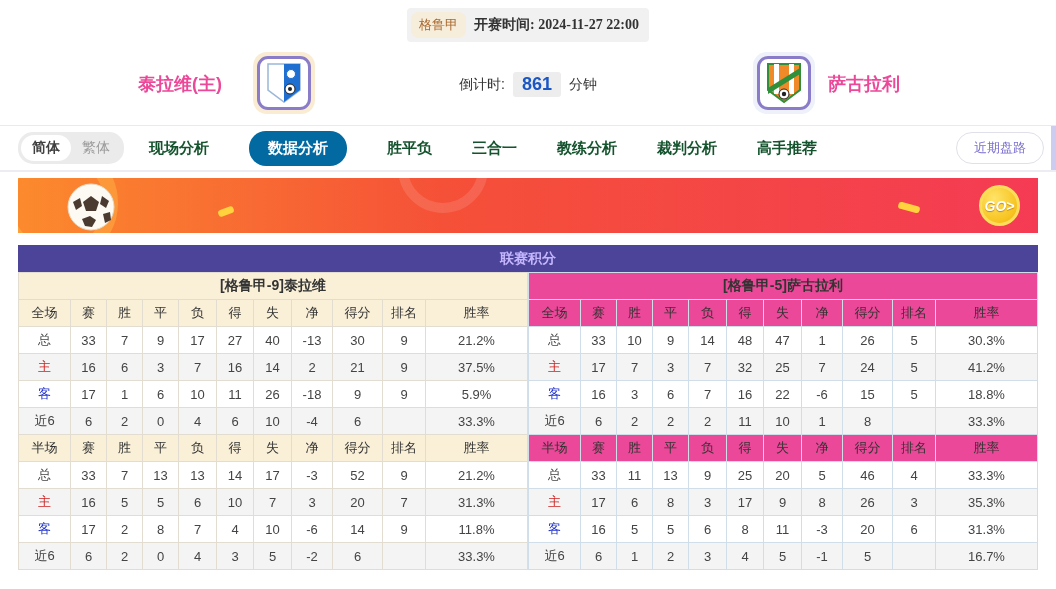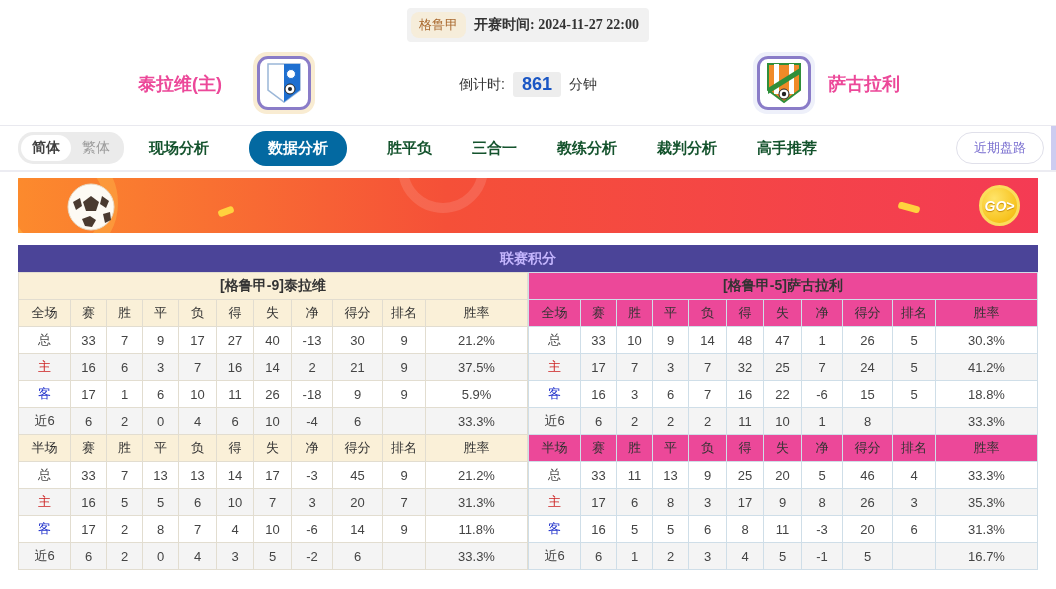--- a/index.html
+++ b/index.html
@@ -250,21 +250,21 @@
           </tr>
           <tr>
             <td class="rowlabel ">总</td>
             <td>33</td>
             <td>7</td>
             <td>13</td>
             <td>13</td>
             <td>14</td>
             <td>17</td>
             <td>-3</td>
-            <td>45</td>
+            <td>52</td>
             <td>9</td>
             <td>21.2%</td>
           </tr>
           <tr class="alt">
             <td class="rowlabel home">主</td>
             <td>16</td>
             <td>5</td>
             <td>5</td>
             <td>6</td>
             <td>10</td>

